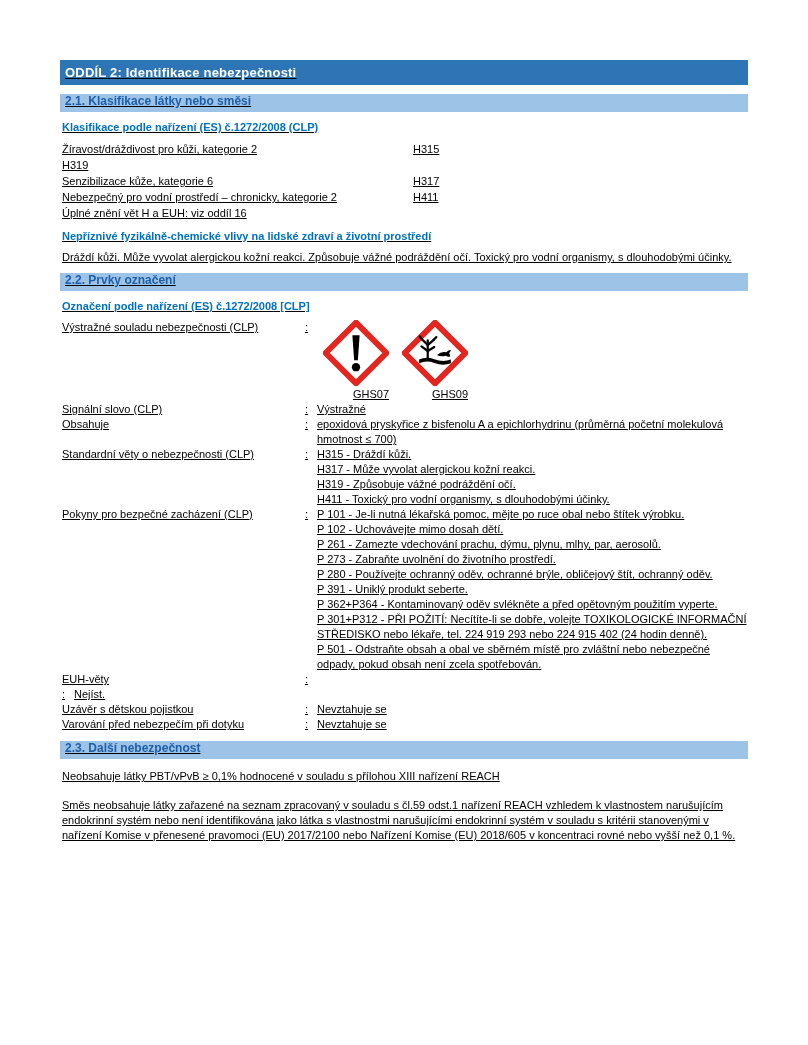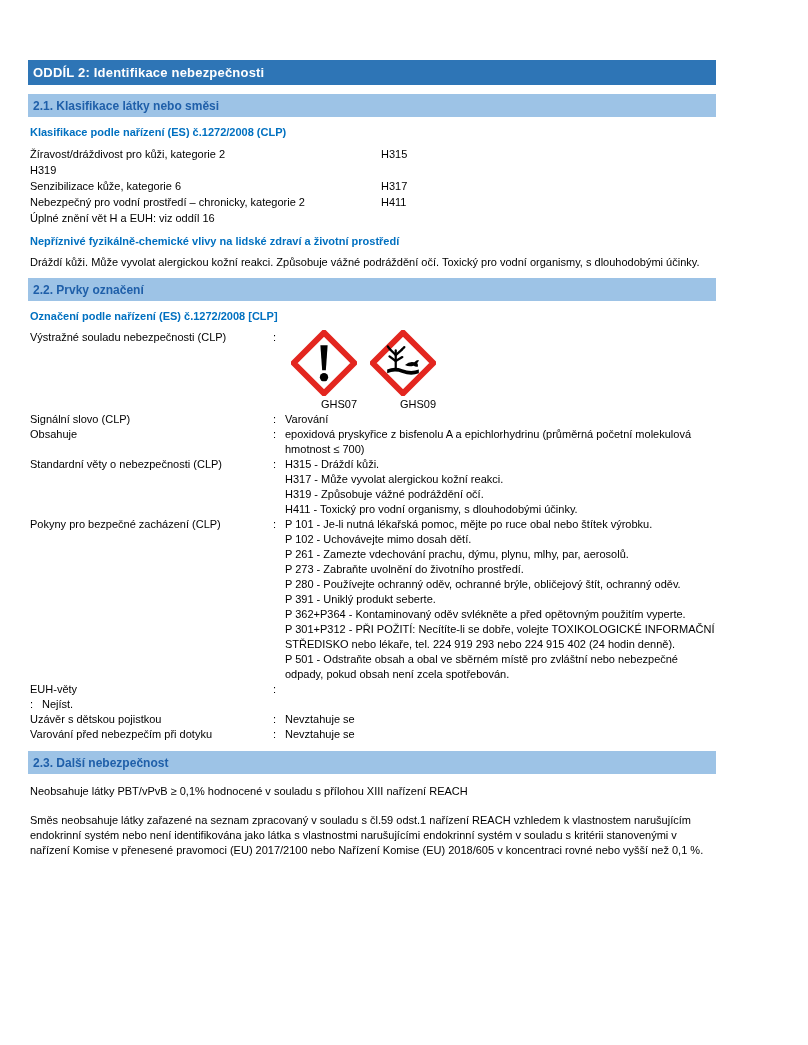--- a/index.html
+++ b/index.html
@@ -6,37 +6,38 @@
   html, body {
     margin: 0; padding: 0;
     background: #ffffff;
     width: 808px; height: 1045px;
     overflow: hidden;
     font-family: "Liberation Sans", "DejaVu Sans", sans-serif;
     color: #000000;
   }
   .content {
     width: 688px;
-    margin-left: 28px;
+    margin-left: 60px;
     padding-top: 60px;
+    text-decoration: underline;
   }
   .bar-main {
     background: #2E75B6;
     color: #ffffff;
     font-weight: bold;
     font-size: 13px;
     padding: 5px 6px 5px 5px;
     letter-spacing: .2px;
   }
   .bar-sub {
     background: #9DC3E6;
     color: #1F5FA9;
     font-weight: bold;
     font-size: 12px;
-    padding: 5px 6px 4px 5px;
+    padding: 0 6px 4px 5px;
     margin-top: 9px;
   }
   .heading-blue {
     color: #0070C0;
     font-weight: bold;
     font-size: 11px;
     margin: 9px 0 8px 2px;
   }
   .cls-table { margin-left: 2px; }
   .cls-row {
@@ -162,21 +163,21 @@
             <div class="picto-caption">GHS09</div>
           </div>
         </div>
       </div>
     </div>
 
     <div class="field-row">
       <div class="f-label">Signální slovo (CLP)</div>
       <div class="f-colon">:</div>
       <div class="f-value">
-        <div class="v-line">Varování</div>
+        <div class="v-line">Výstražné</div>
       </div>
     </div>
 
     <div class="field-row">
       <div class="f-label">Obsahuje</div>
       <div class="f-colon">:</div>
       <div class="f-value">
         <div class="v-line">epoxidová pryskyřice z bisfenolu A a epichlorhydrinu (průměrná početní molekulová hmotnost ≤ 700)</div>
       </div>
     </div>

